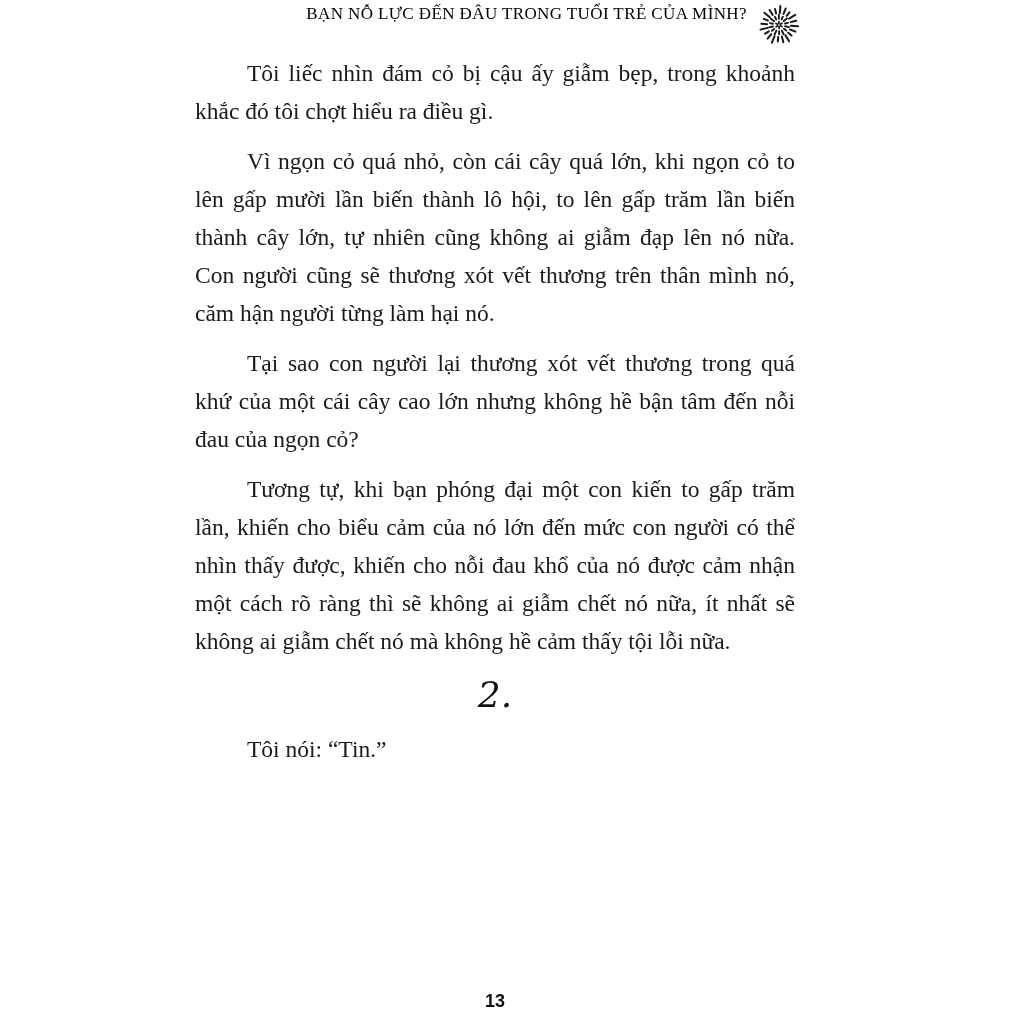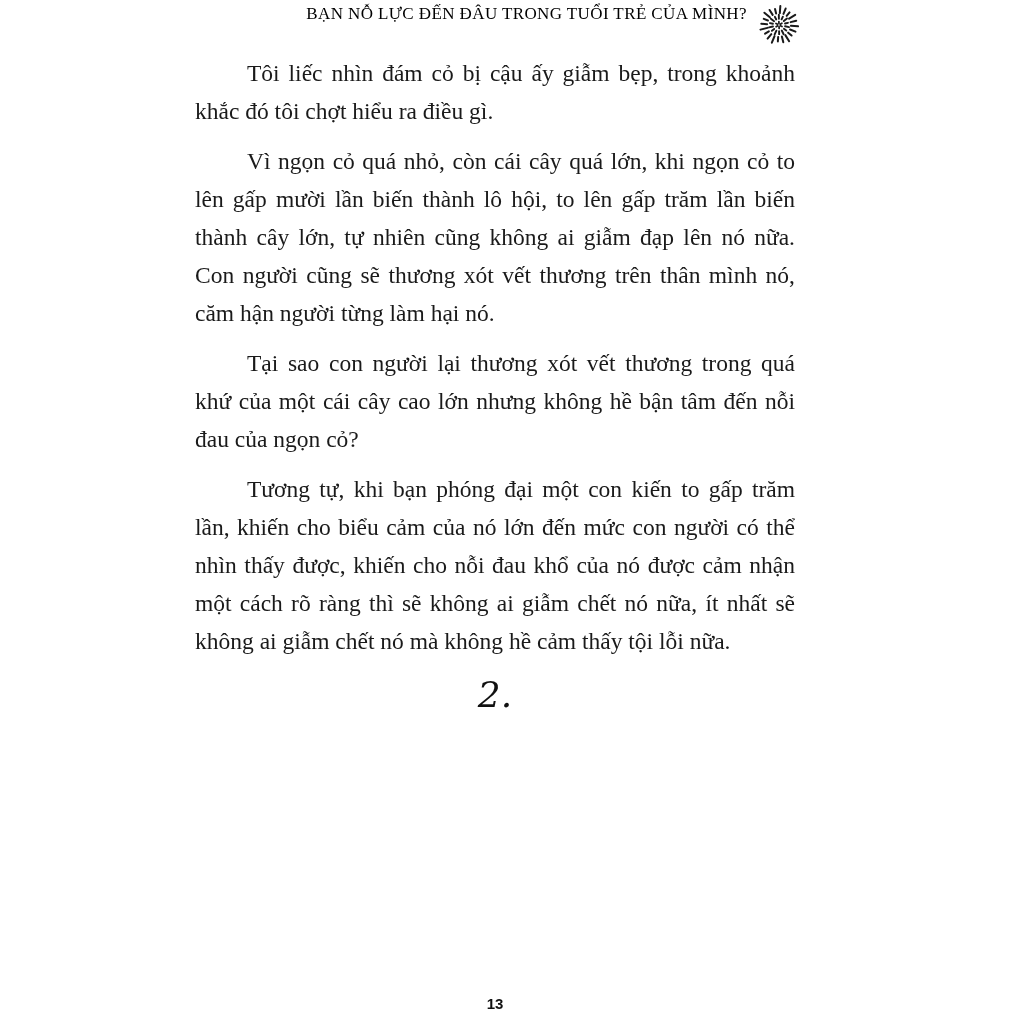--- a/index.html
+++ b/index.html
@@ -56,21 +56,21 @@
     margin: 6px 0 12px 0;
     color: #111111;
   }
   .page-number {
     position: absolute;
     bottom: 12px;
     left: 195px;
     width: 600px;
     text-align: center;
     font-family: "Liberation Sans", "DejaVu Sans", sans-serif;
-    font-size: 15px;
+    font-size: 18px;
     font-weight: bold;
     color: #111111;
   }
 </style>
 </head>
 <body>
 
 <div class="page">
 
   <div class="header">
@@ -120,17 +120,18 @@
         </svg>
     </span>
   </div>
 
   <div class="content">
     <p>Tôi liếc nhìn đám cỏ bị cậu ấy giẫm bẹp, trong khoảnh khắc đó tôi chợt hiểu ra điều gì.</p>
     <p>Vì ngọn cỏ quá nhỏ, còn cái cây quá lớn, khi ngọn cỏ to lên gấp mười lần biến thành lô hội, to lên gấp trăm lần biến thành cây lớn, tự nhiên cũng không ai giẫm đạp lên nó nữa. Con người cũng sẽ thương xót vết thương trên thân mình nó, căm hận người từng làm hại nó.</p>
     <p>Tại sao con người lại thương xót vết thương trong quá khứ của một cái cây cao lớn nhưng không hề bận tâm đến nỗi đau của ngọn cỏ?</p>
     <p>Tương tự, khi bạn phóng đại một con kiến to gấp trăm lần, khiến cho biểu cảm của nó lớn đến mức con người có thể nhìn thấy được, khiến cho nỗi đau khổ của nó được cảm nhận một cách rõ ràng thì sẽ không ai giẫm chết nó nữa, ít nhất sẽ không ai giẫm chết nó mà không hề cảm thấy tội lỗi nữa.</p>
     <div class="section-number">2.</div>
+    <p>Tôi nói: “Tin.”</p>
   </div>
 
   <div class="page-number">13</div>
 
 </div>
 
 </body></html>

